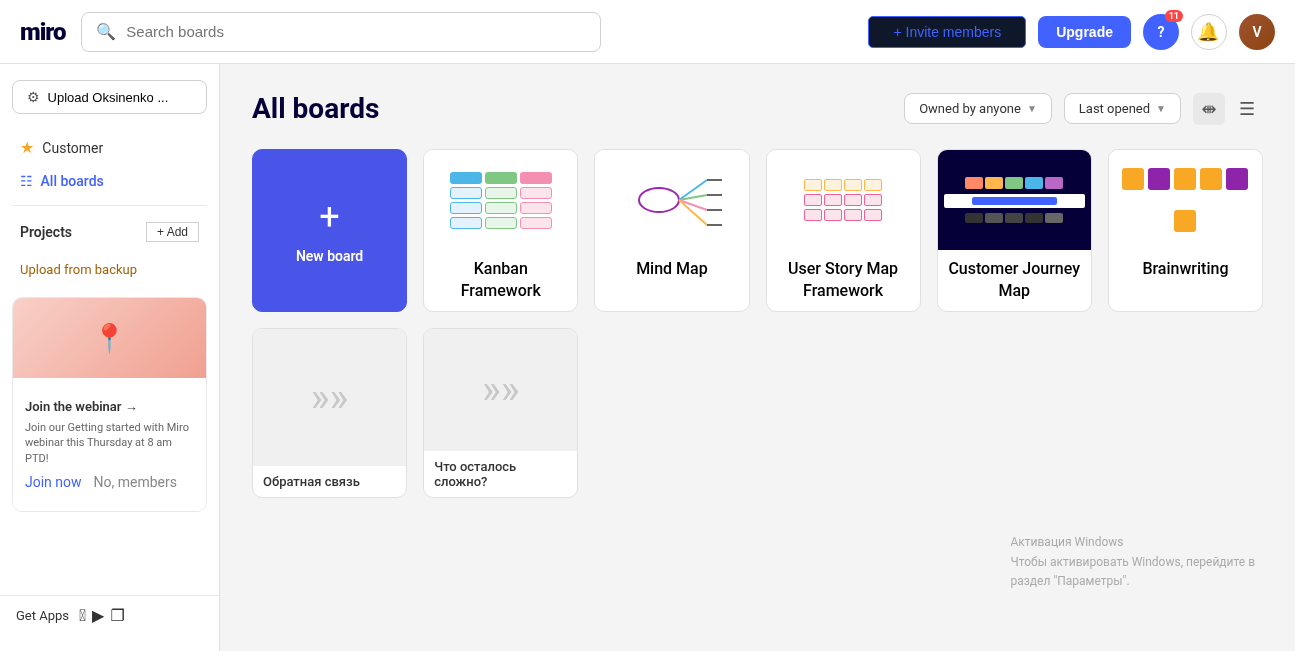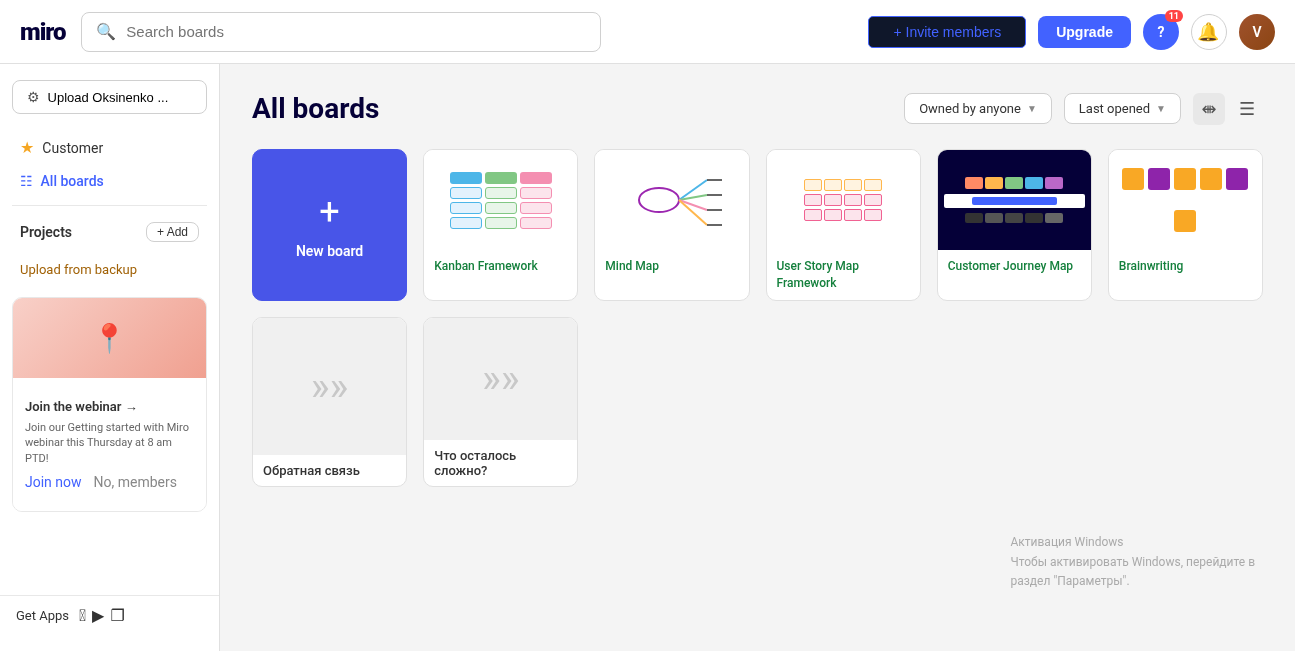--- a/index.html
+++ b/index.html
@@ -157,21 +157,21 @@
       align-items: center;
       justify-content: space-between;
       padding: 8px 20px;
       font-size: 14px;
       font-weight: 600;
       color: #333;
     }
     .add-btn {
       background: #fff;
       border: 1.5px solid #d0d0d0;
-      border-radius: 8px;
+      border-radius: 0;
       padding: 2px 10px;
       font-size: 12px;
       cursor: pointer;
       color: #333;
     }
     .upload-section {
       padding: 12px 20px 8px 20px;
       font-size: 13px;
       color: #a16207;
       cursor: pointer;
@@ -301,22 +301,23 @@
     .card-thumbnail {
       width: 100%;
       height: 100px;
       display: flex;
       align-items: center;
       justify-content: center;
       overflow: hidden;
     }
     .card-info {
       padding: 8px 10px;
-      font-size: 12px;
-      color: #15803d;
+      text-align: center;
+      font-size: 16px;
+      color: #000000;
       font-weight: 500;
       line-height: 1.4;
     }
 
     
     .kanban-thumb {
       width: 100%;
       height: 100%;
       background: #fff;
       display: flex;

